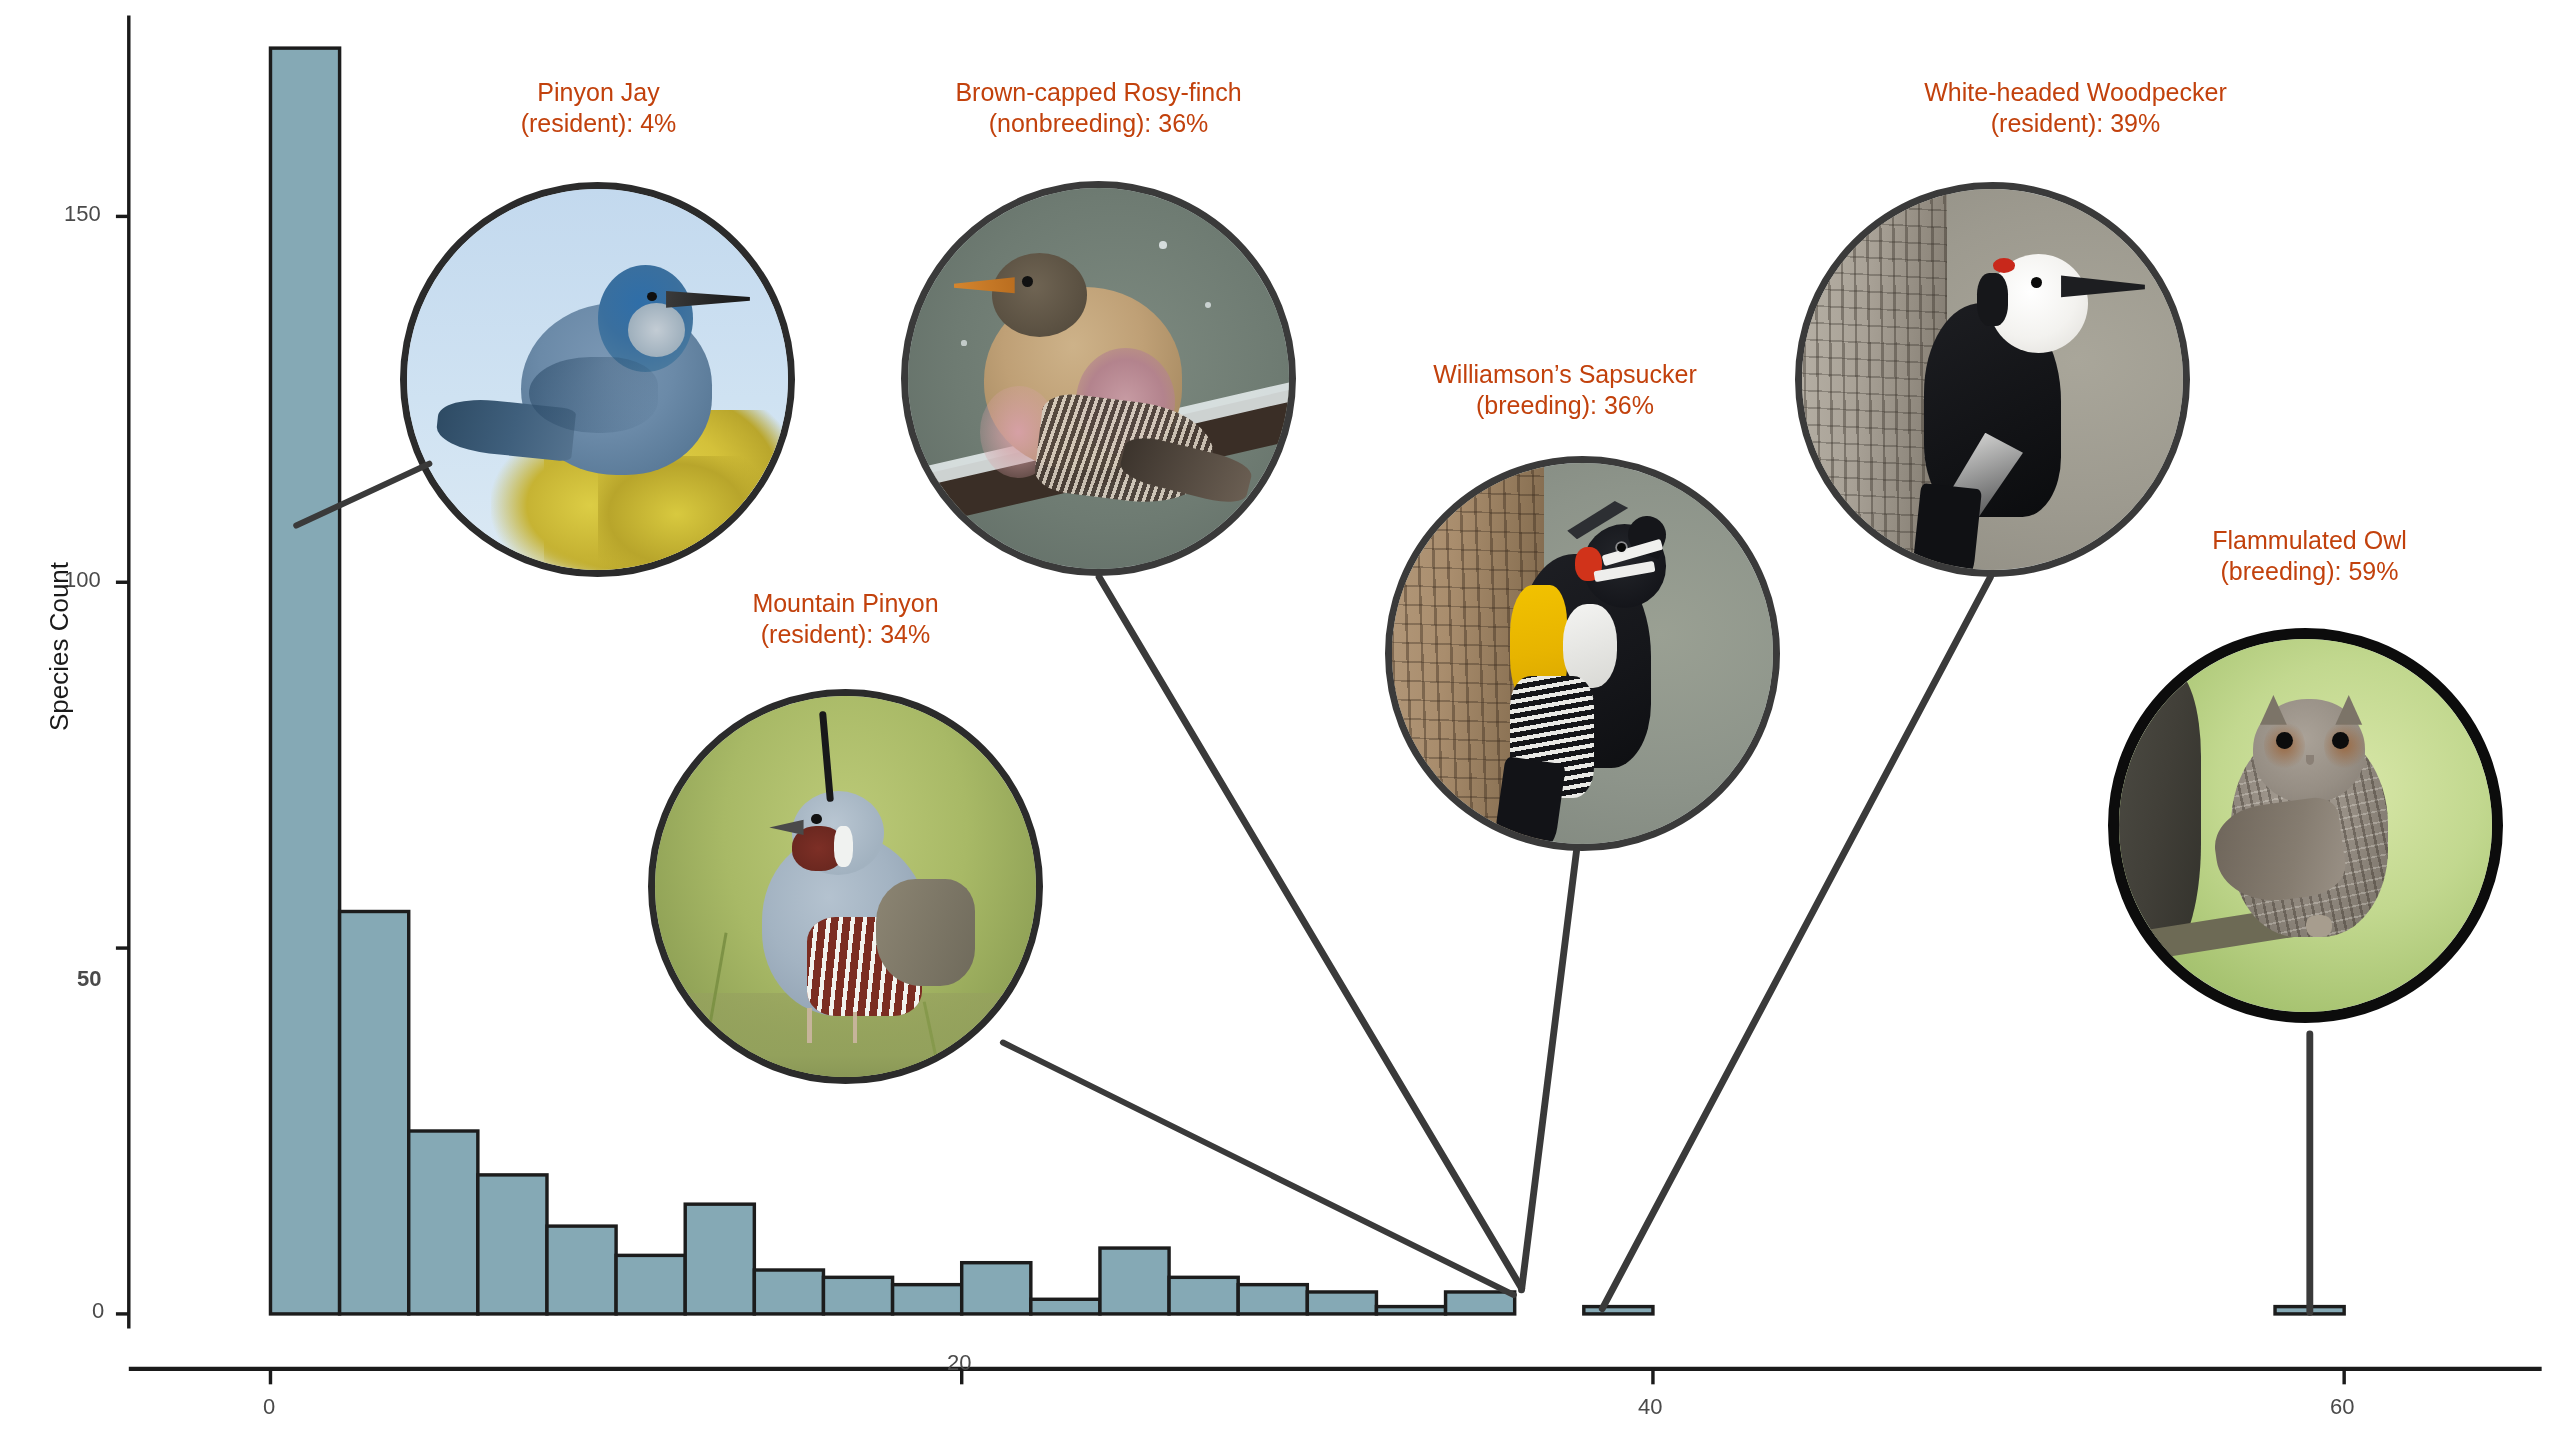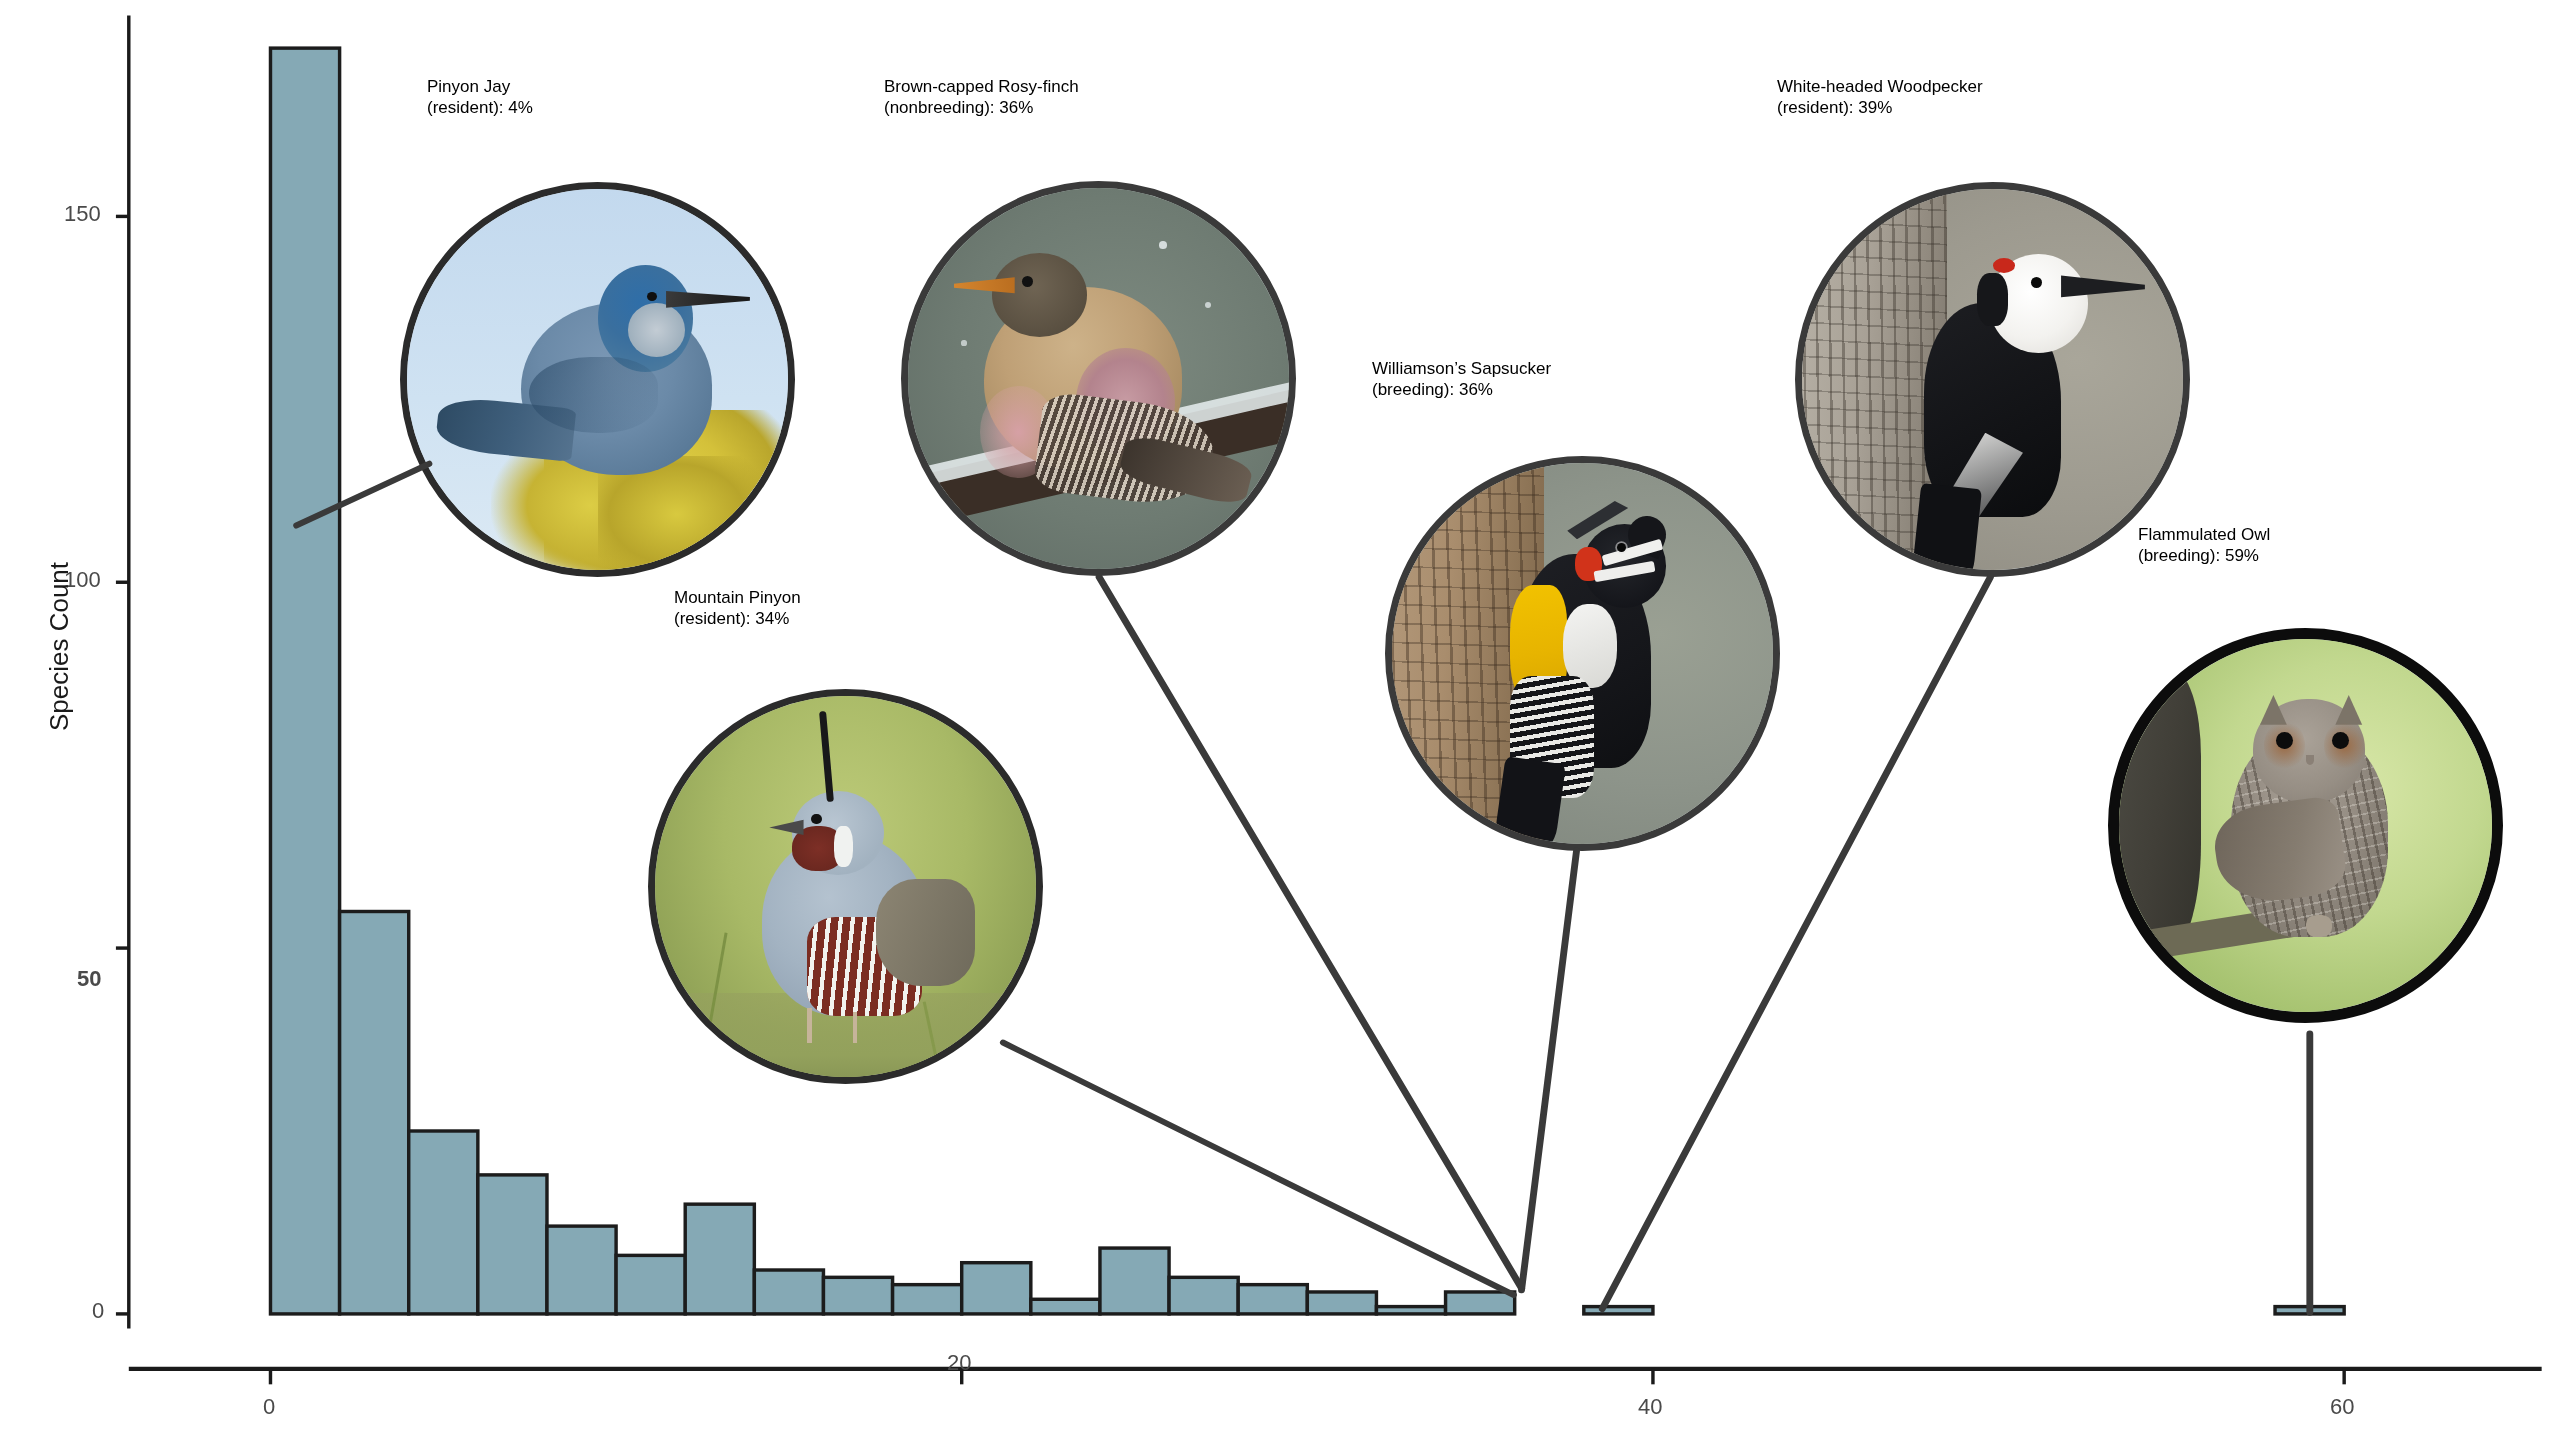--- a/index.html
+++ b/index.html
@@ -2,22 +2,22 @@
 <html style="font-size:13.7px"><head>
 <meta charset="utf-8">
 <title>Species Count vs Percent of Global Population</title>
 <style>
   html,body{margin:0;padding:0;background:#ffffff;}
   body{width:2576px;height:1435px;position:relative;overflow:hidden;
        font-family:"Liberation Sans","DejaVu Sans",sans-serif;color:#2b2b2b;}
   #root{position:absolute;inset:0;}
   svg#plot{position:absolute;left:0;top:0;width:2576px;height:1435px;}
 
-  .ann-label{position:absolute;line-height:1.22;
-             font-size:17px;color:#000000;white-space:nowrap;}
+  .ann-label{position:absolute;text-align:center;line-height:1.22;
+             font-size:25px;color:#c2410c;white-space:nowrap;}
   .ann-label .l2{display:block;}
 
   .photo{position:absolute;border-radius:50%;overflow:hidden;
          box-sizing:border-box;background:#cfd6d8;}
   .photo .scene{position:absolute;inset:0;}
   .photo .layer{position:absolute;}
 
   .axis-title{position:absolute;font-size:26px;color:#1a1a1a;}
   .tick-lab{position:absolute;font-size:22px;color:#4a4a4a;}
 </style>
@@ -330,21 +330,21 @@
   <div class="ann-label" style="left:674px;top:588px;width:343px;">
     <span>Mountain Pinyon</span>
     <span class="l2">(resident): 34%</span>
   </div>
 
   <div class="ann-label" style="left:1372px;top:359px;width:386px;">
     <span>Williamson’s Sapsucker</span>
     <span class="l2">(breeding): 36%</span>
   </div>
 
-  <div class="ann-label" style="left:1777px;top:77px;width:429px;">
+  <div class="ann-label" style="left:1861px;top:77px;width:429px;">
     <span>White-headed Woodpecker</span>
     <span class="l2">(resident): 39%</span>
   </div>
 
   <div class="ann-label" style="left:2138px;top:525px;width:343px;">
     <span>Flammulated Owl</span>
     <span class="l2">(breeding): 59%</span>
   </div>
 
 </div>

